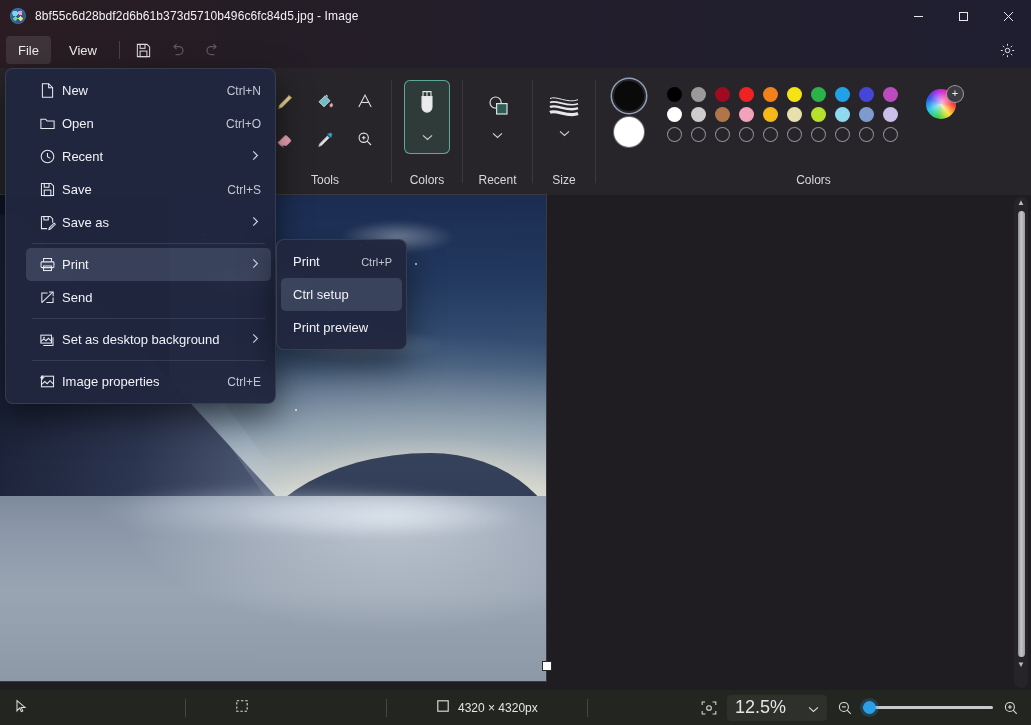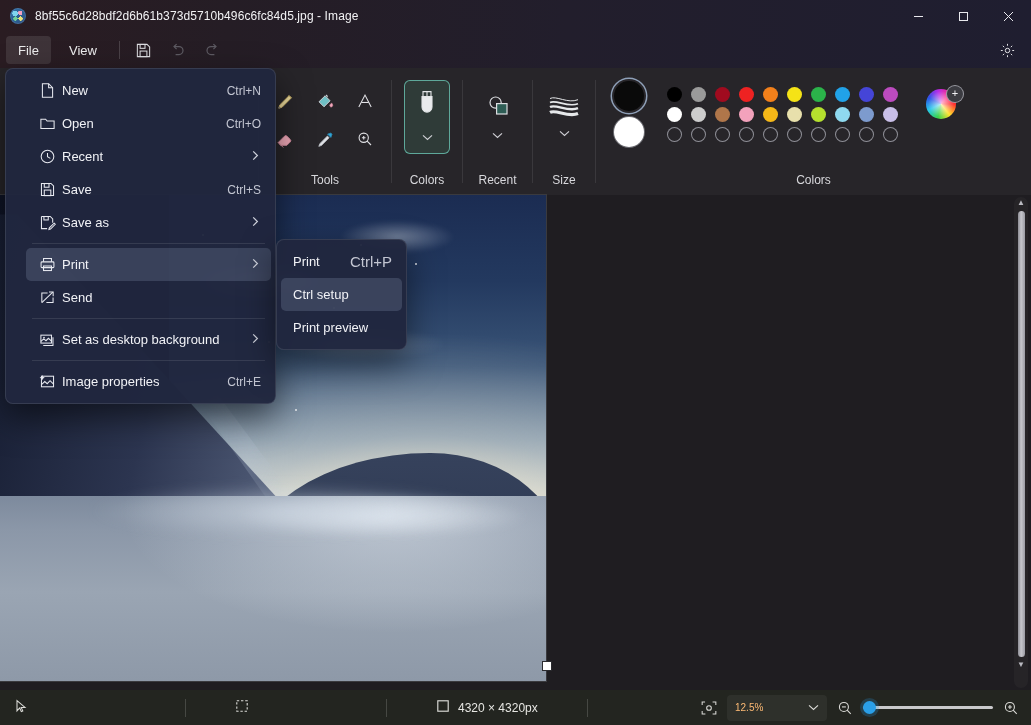--- a/index.html
+++ b/index.html
@@ -227,21 +227,21 @@
     background: #232520;
     display: flex; align-items: center;
     font-size: 12px; color: #e6e6e2; gap: 35px;
   }
   .sb-cell { display: flex; align-items: center; gap: 8px; height: 35px; padding: 0 14px; }
   .sb-sep { width: 1px; height: 18px; background: rgba(255,255,255,.16); }
   #sb-right { position: absolute; right: 6px; display: flex; align-items: center; gap: 4px; }
   #zoom-select {
     display: flex; align-items: center; justify-content: space-between;
     width: 100px; height: 26px; padding: 0 8px; border-radius: 4px;
-    background: rgba(255,255,255,.05); color: #fdba74; font-size: 10px;
+    background: rgba(255,255,255,.05); color: #e5e5e5; font-size: 18px;
   }
   .zbtn { width: 28px; height: 28px; display:flex; align-items:center; justify-content:center; color:#dcdcd8; border-radius:4px; }
   #zslider { position: relative; width: 130px; height: 20px; display: flex; align-items: center; }
   #ztrack { width: 130px; height: 3px; border-radius: 2px; background: #c9c9cc; }
   #zthumb {
     position: absolute; left: 0px; width: 13px; height: 13px; border-radius: 50%;
     background: #2a9fe8; box-shadow: 0 0 0 3px rgba(42,159,232,.22);
   }
 
   
@@ -269,21 +269,21 @@
   
   #print-submenu {
     position: absolute; left: 276px; top: 239px; width: 131px;
     background: rgba(32,38,62,.965);
     border: 1px solid rgba(255,255,255,.10);
     border-radius: 8px;
     box-shadow: 0 14px 34px rgba(0,0,0,.5);
     padding: 5px 0; z-index: 50;
   }
   #print-submenu .mi { height: 33px; padding-left: 12px; }
-  #print-submenu .mi .mi-accel { font-size: 15px; }
+  #print-submenu .mi .mi-accel { font-size: 11px; }
 </style>
 </head>
 <body>
 
 <div id="app">
 
   <div id="titlebar">
     <div id="app-icon"></div>
     <div id="title-text">8bf55c6d28bdf2d6b61b373d5710b496c6fc84d5.jpg - Image</div>
     <div id="wbtns">

